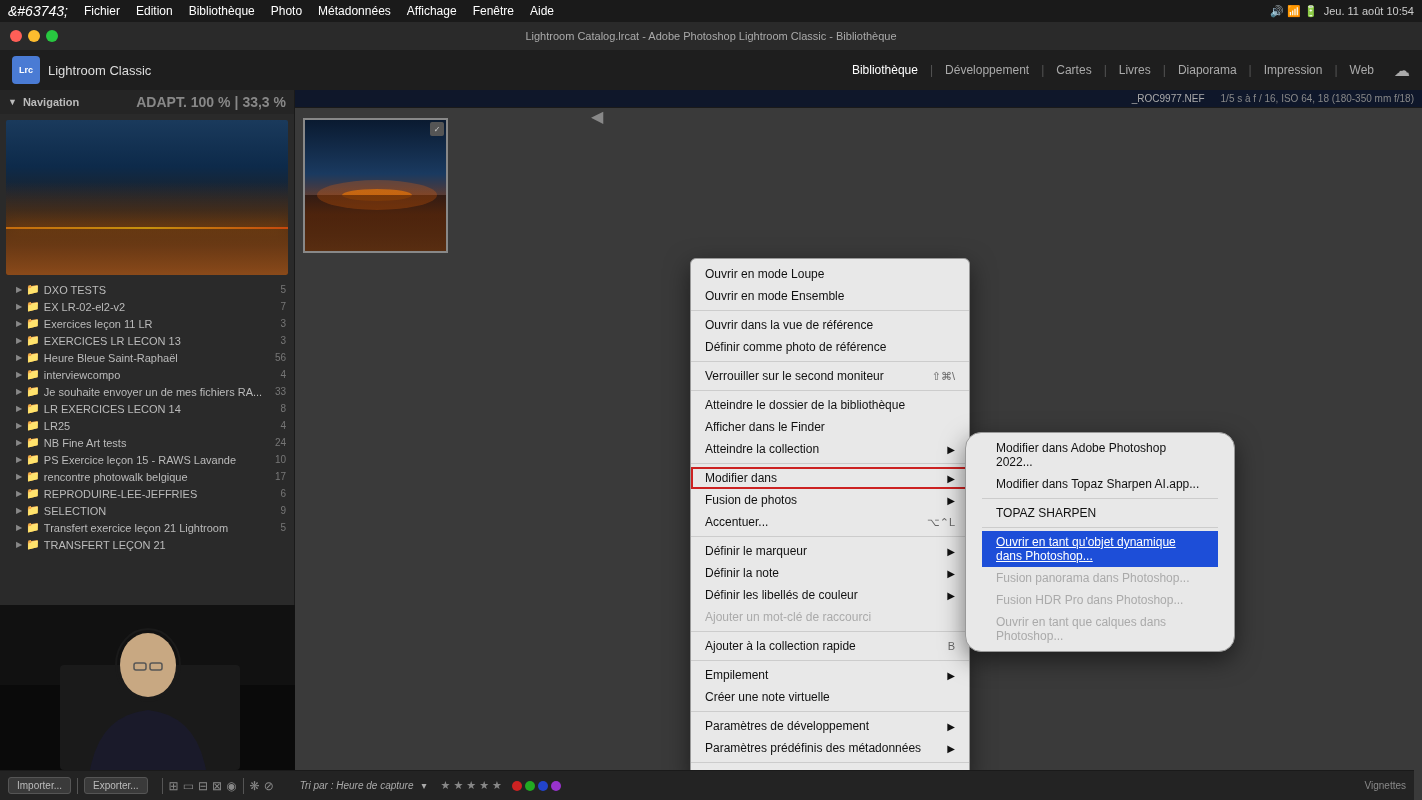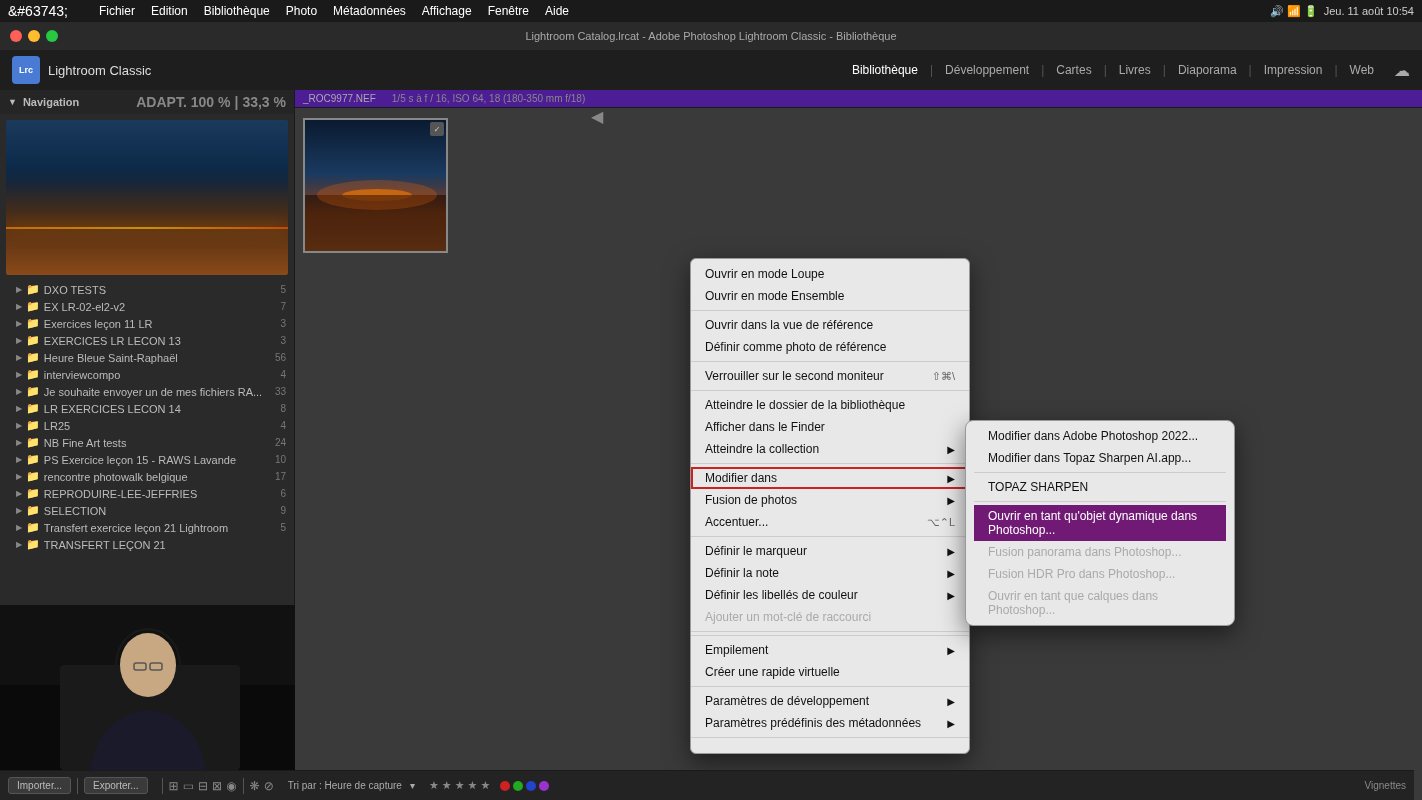--- a/index.html
+++ b/index.html
@@ -22,21 +22,22 @@
       display: flex;
       align-items: center;
       padding: 0 8px;
       gap: 4px;
       position: relative;
       z-index: 100;
     }
     .menubar-apple {
       font-size: 14px;
       color: #fff;
-      margin-right: 21px;
+      margin-right: 6px;
+      font-style: italic;
     }
     .menubar-item {
       color: #fff;
       font-size: 12px;
       padding: 0 6px;
       line-height: 22px;
       cursor: pointer;
     }
     .menubar-right {
       margin-left: auto;
@@ -300,41 +301,42 @@
     }
     .ctx-separator {
       height: 1px;
       background: #ccc;
       margin: 3px 0;
     }
 
     
     .submenu {
       position: absolute;
-      top: 330px;
+      top: 342px;
       left: 670px;
       width: 270px;
       background: #e8e8e8;
       border: 1px solid #999;
-      border-radius: 8px;
+      border-radius: 16px;
       box-shadow: 0 8px 25px rgba(0,0,0,0.5);
       z-index: 1001;
-      padding: 4px 8px;
+      padding: 4px 16px;
     }
     .submenu-item {
       display: flex;
       align-items: center;
       padding: 4px 14px;
       font-size: 12px;
       color: #111;
       cursor: pointer;
     }
     .submenu-item.sub-highlighted {
-      background: #701a75;
+      background: #1d4ed8;
       color: #fff;
+      text-decoration: underline;
     }
     .submenu-item.sub-disabled { color: #aaa; cursor: default; }
     .submenu-separator { height: 1px; background: #ccc; margin: 3px 0; }
 
     
     .bottom-toolbar {
       position: absolute;
       bottom: 0;
       left: 0;
       right: 8px;
@@ -352,21 +354,21 @@
       border: 1px solid #555;
       border-radius: 3px;
       color: #bbb;
       font-size: 10px;
       padding: 2px 8px;
       cursor: pointer;
     }
     .bottom-separator { width: 1px; height: 16px; background: #555; }
     .bottom-icons { display: flex; gap: 4px; align-items: center; }
     .bottom-icon { color: #888; font-size: 12px; cursor: pointer; }
-    .bottom-sort { color: #aaa; font-size: 10px; margin-left: 8px; }
+    .bottom-sort { color: #aaa; font-size: 10px; margin-left: 20px; font-style: italic; }
     .bottom-stars { display: flex; gap: 3px; margin-left: 8px; }
     .star { color: #888; font-size: 11px; }
     .bottom-colors { display: flex; gap: 3px; margin-left: 4px; }
     .color-dot { width: 10px; height: 10px; border-radius: 50%; cursor: pointer; }
     .bottom-right { margin-left: auto; color: #888; font-size: 10px; }
 
     
     .ctx-item.ctx-active-parent {
       background: transparent;
       color: #111;
@@ -555,21 +557,21 @@
     <span class="folder-arrow">▶</span>
     <span class="folder-icon">📁</span>
     <span class="folder-name">TRANSFERT LEÇON 21</span>
     <span class="folder-count"></span>
   </div>
       </div>
   </div>
 
   <div class="main-content">
 
-    <div style="background:#4c1d95; padding: 3px 8px; border-bottom: 1px solid #1a1a1a; display:flex; gap:16px;">
+    <div style="background:#0f172a; padding: 3px 8px; border-bottom: 1px solid #1a1a1a; display:flex; gap:16px;justify-content:flex-end;">
       <span style="color:#aaa; font-size:10px;">_ROC9977.NEF</span>
       <span style="color:#888; font-size:10px;">1/5 s à f / 16, ISO 64, 18   (180-350 mm f/18)</span>
     </div>
 
     <div class="photo-area">
       <div class="photo-thumb-container">
         <div class="photo-thumb">
 
           <svg width="145" height="135" viewBox="0 0 145 135" xmlns="http://www.w3.org/2000/svg" style="position:absolute;top:0;left:0;">
             <defs>
@@ -645,27 +647,31 @@
           <span class="ctx-item-arrow">▶</span>
         </div>
         <div class="ctx-item">
           <span>Définir les libellés de couleur</span>
           <span class="ctx-item-arrow">▶</span>
         </div>
         <div class="ctx-item ctx-disabled">
           <span>Ajouter un mot-clé de raccourci</span>
         </div>
         <div class="ctx-separator"></div>
+        <div class="ctx-item">
+          <span>Ajouter à la collection rapide</span>
+          <span class="ctx-item-shortcut">B</span>
+        </div>
         <div class="ctx-separator"></div>
         <div class="ctx-item">
           <span>Empilement</span>
           <span class="ctx-item-arrow">▶</span>
         </div>
         <div class="ctx-item">
-          <span>Créer une rapide virtuelle</span>
+          <span>Créer une note virtuelle</span>
         </div>
         <div class="ctx-separator"></div>
         <div class="ctx-item">
           <span>Paramètres de développement</span>
           <span class="ctx-item-arrow">▶</span>
         </div>
         <div class="ctx-item">
           <span>Paramètres prédéfinis des métadonnées</span>
           <span class="ctx-item-arrow">▶</span>
         </div>

